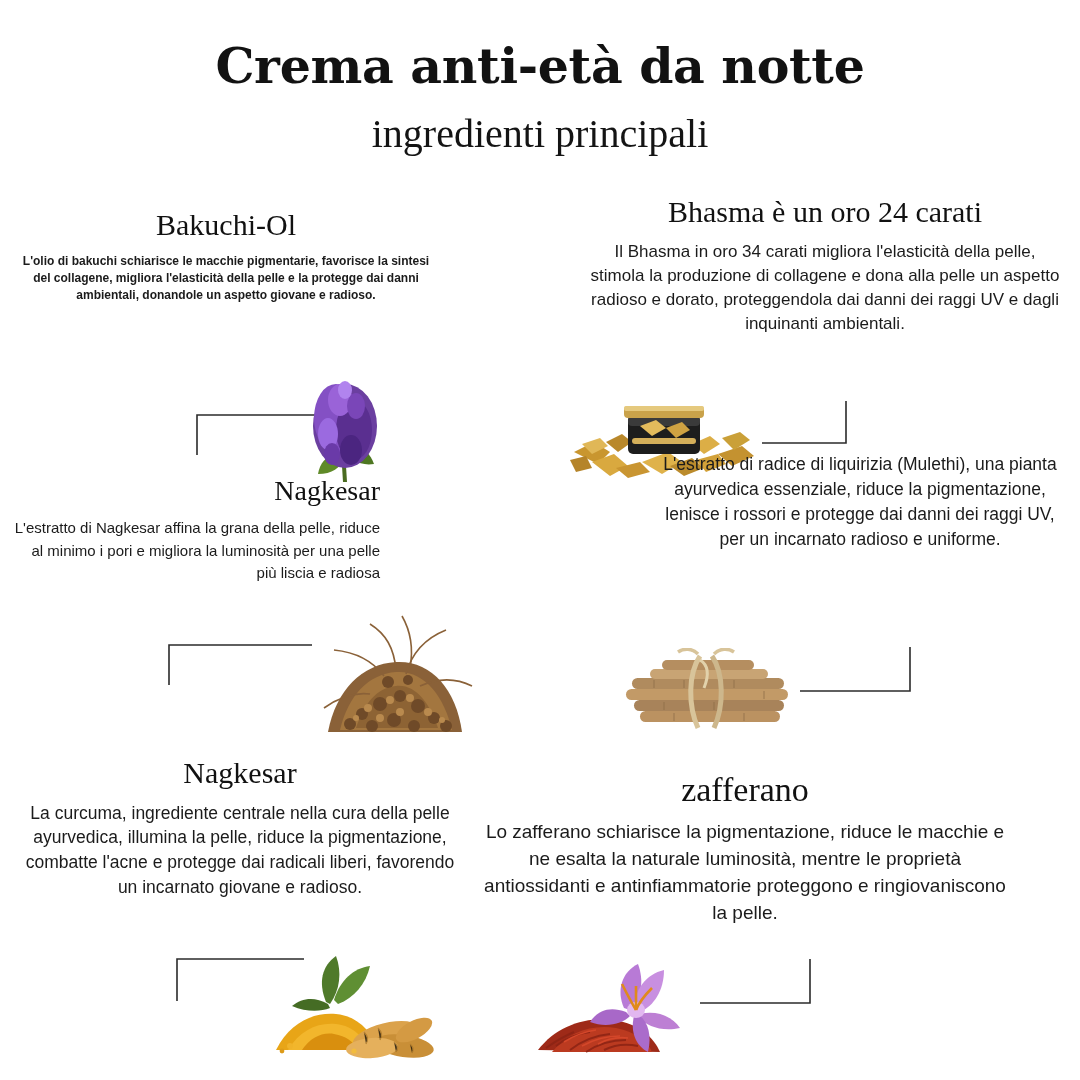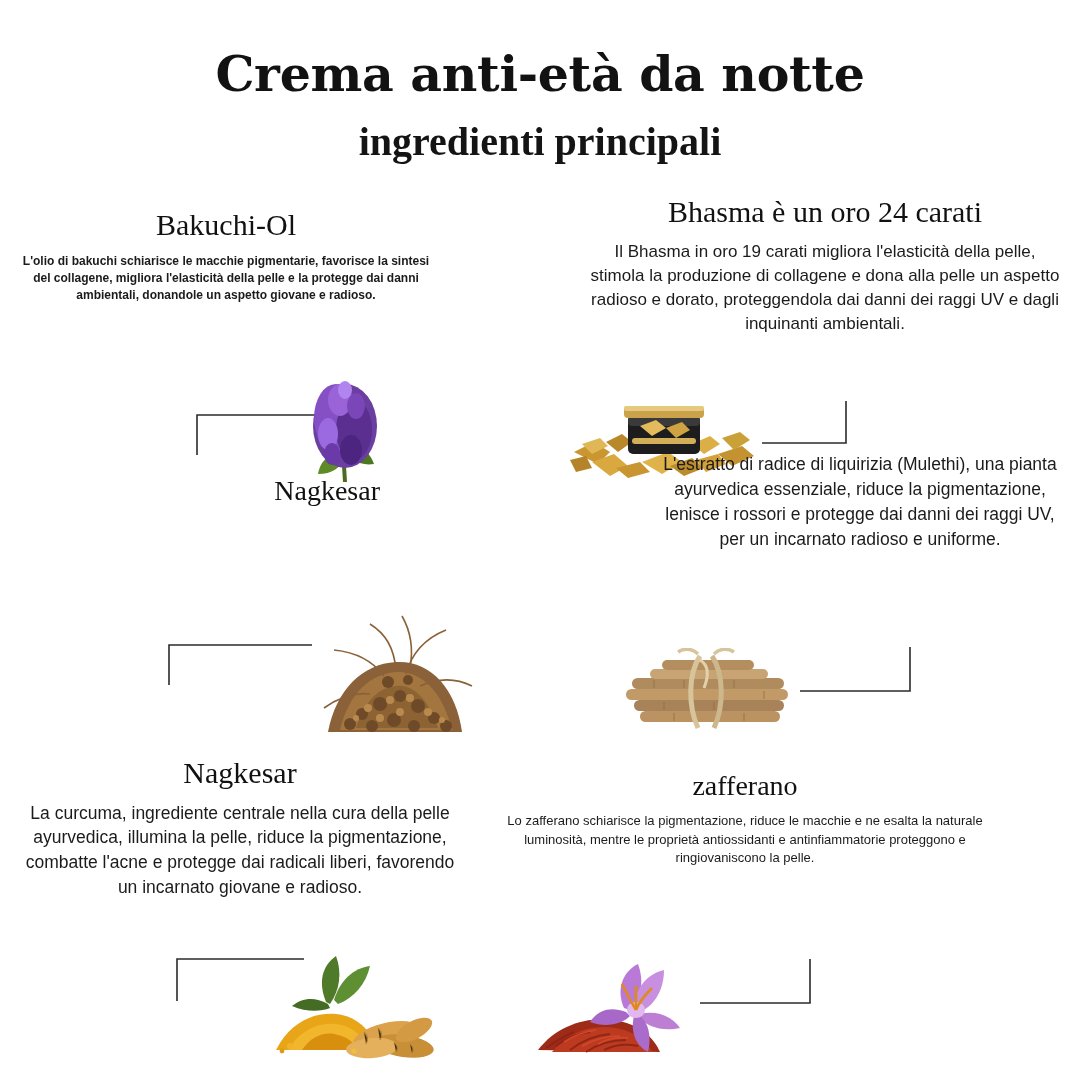--- a/index.html
+++ b/index.html
@@ -22,25 +22,25 @@
     width: 1080px;
     text-align: center;
   }
   .title {
     font-family: "DejaVu Serif", serif;
     font-weight: 700;
     font-size: 49px;
     letter-spacing: -0.3px;
     line-height: 1.1;
     color: #121212;
-    margin: 8px;
+    margin: 0;
   }
   .subtitle {
     font-family: "Liberation Serif", serif;
-    font-weight: 700;
+    font-weight: 400;
     font-size: 40px;
     line-height: 1.2;
     color: #141414;
     margin: 16px 0 0 0;
   }
 
   
   .block { position: absolute; }
   .block h2 {
     font-family: "Liberation Serif", serif;
@@ -75,22 +75,22 @@
   #block-liquirizia h2 { font-size: 30px; }
   #block-liquirizia p { font-size: 17.5px; }
 
   
   #block-curcuma { top: 756px; left: 15px; width: 450px; text-align: center; }
   #block-curcuma h2 { font-size: 30px; }
   #block-curcuma p { font-size: 17.5px; }
 
   
   #block-zafferano { top: 770px; left: 480px; width: 530px; text-align: center; }
-  #block-zafferano h2 { font-size: 28px; }
-  #block-zafferano p { font-size: 13px; }
+  #block-zafferano h2 { font-size: 34px; }
+  #block-zafferano p { font-size: 19px; }
 
   
   .connector { position: absolute; }
   .connector svg { display: block; overflow: visible; }
   .connector path { fill: none; stroke: #2b2b2b; stroke-width: 1.6; }
 
   
   .art { position: absolute; }
   .art svg { display: block; }
 </style>
@@ -125,21 +125,21 @@
       <ellipse cx="40" cy="56" rx="10" ry="16" fill="#9b6ae0"></ellipse>
       <ellipse cx="63" cy="72" rx="11" ry="15" fill="#4b2580"></ellipse>
       <ellipse cx="57" cy="12" rx="7" ry="9" fill="#b184ee"></ellipse>
       <ellipse cx="44" cy="76" rx="8" ry="11" fill="#6a3aa8"></ellipse>
     </g>
   </svg>
 </div>
 
 <div class="block" id="block-bhasma">
   <h2>Bhasma è un oro 24 carati</h2>
-  <p>Il Bhasma in oro 19 carati migliora l'elasticità della pelle, stimola la produzione di collagene e dona alla pelle un aspetto radioso e dorato, proteggendola dai danni dei raggi UV e dagli inquinanti ambientali.</p>
+  <p>Il Bhasma in oro 34 carati migliora l'elasticità della pelle, stimola la produzione di collagene e dona alla pelle un aspetto radioso e dorato, proteggendola dai danni dei raggi UV e dagli inquinanti ambientali.</p>
 </div>
 <div class="connector" style="top:400px; left:762px; width:86px; height:44px;">
   <svg width="86" height="44" viewBox="0 0 86 44">
     <path d="M0 43 L84 43 L84 1"></path>
   </svg>
 </div>
 <div class="art" id="art-bhasma" style="top:382px; left:562px; width:200px; height:96px;">
   <svg width="200" height="96" viewBox="0 0 200 96">
     <g>
 
@@ -162,20 +162,21 @@
       <rect x="62" y="24" width="80" height="5" rx="2" fill="#e5c97e"></rect>
       <rect x="70" y="56" width="64" height="6" rx="3" fill="#d4af5a"></rect>
       <path d="M78 44 l16 -6 l10 8 l-14 8 Z" fill="#e3bb5c"></path>
       <path d="M104 46 l16 -6 l8 8 l-14 8 Z" fill="#cfa242"></path>
     </g>
   </svg>
 </div>
 
 <div class="block" id="block-nagkesar">
   <h2>Nagkesar</h2>
+  <p>L'estratto di Nagkesar affina la grana della pelle, riduce al minimo i pori e migliora la luminosità per una pelle più liscia e radiosa</p>
 </div>
 <div class="connector" style="top:644px; left:168px; width:146px; height:42px;">
   <svg width="146" height="42" viewBox="0 0 146 42">
     <path d="M1 41 L1 1 L144 1"></path>
   </svg>
 </div>
 <div class="art" id="art-nagkesar" style="top:608px; left:310px; width:170px; height:140px;">
   <svg width="170" height="140" viewBox="0 0 170 140">
     <g>
       <path d="M18 124 C26 82 52 56 86 54 C120 52 146 80 152 124 Z" fill="#8a6138"></path>

